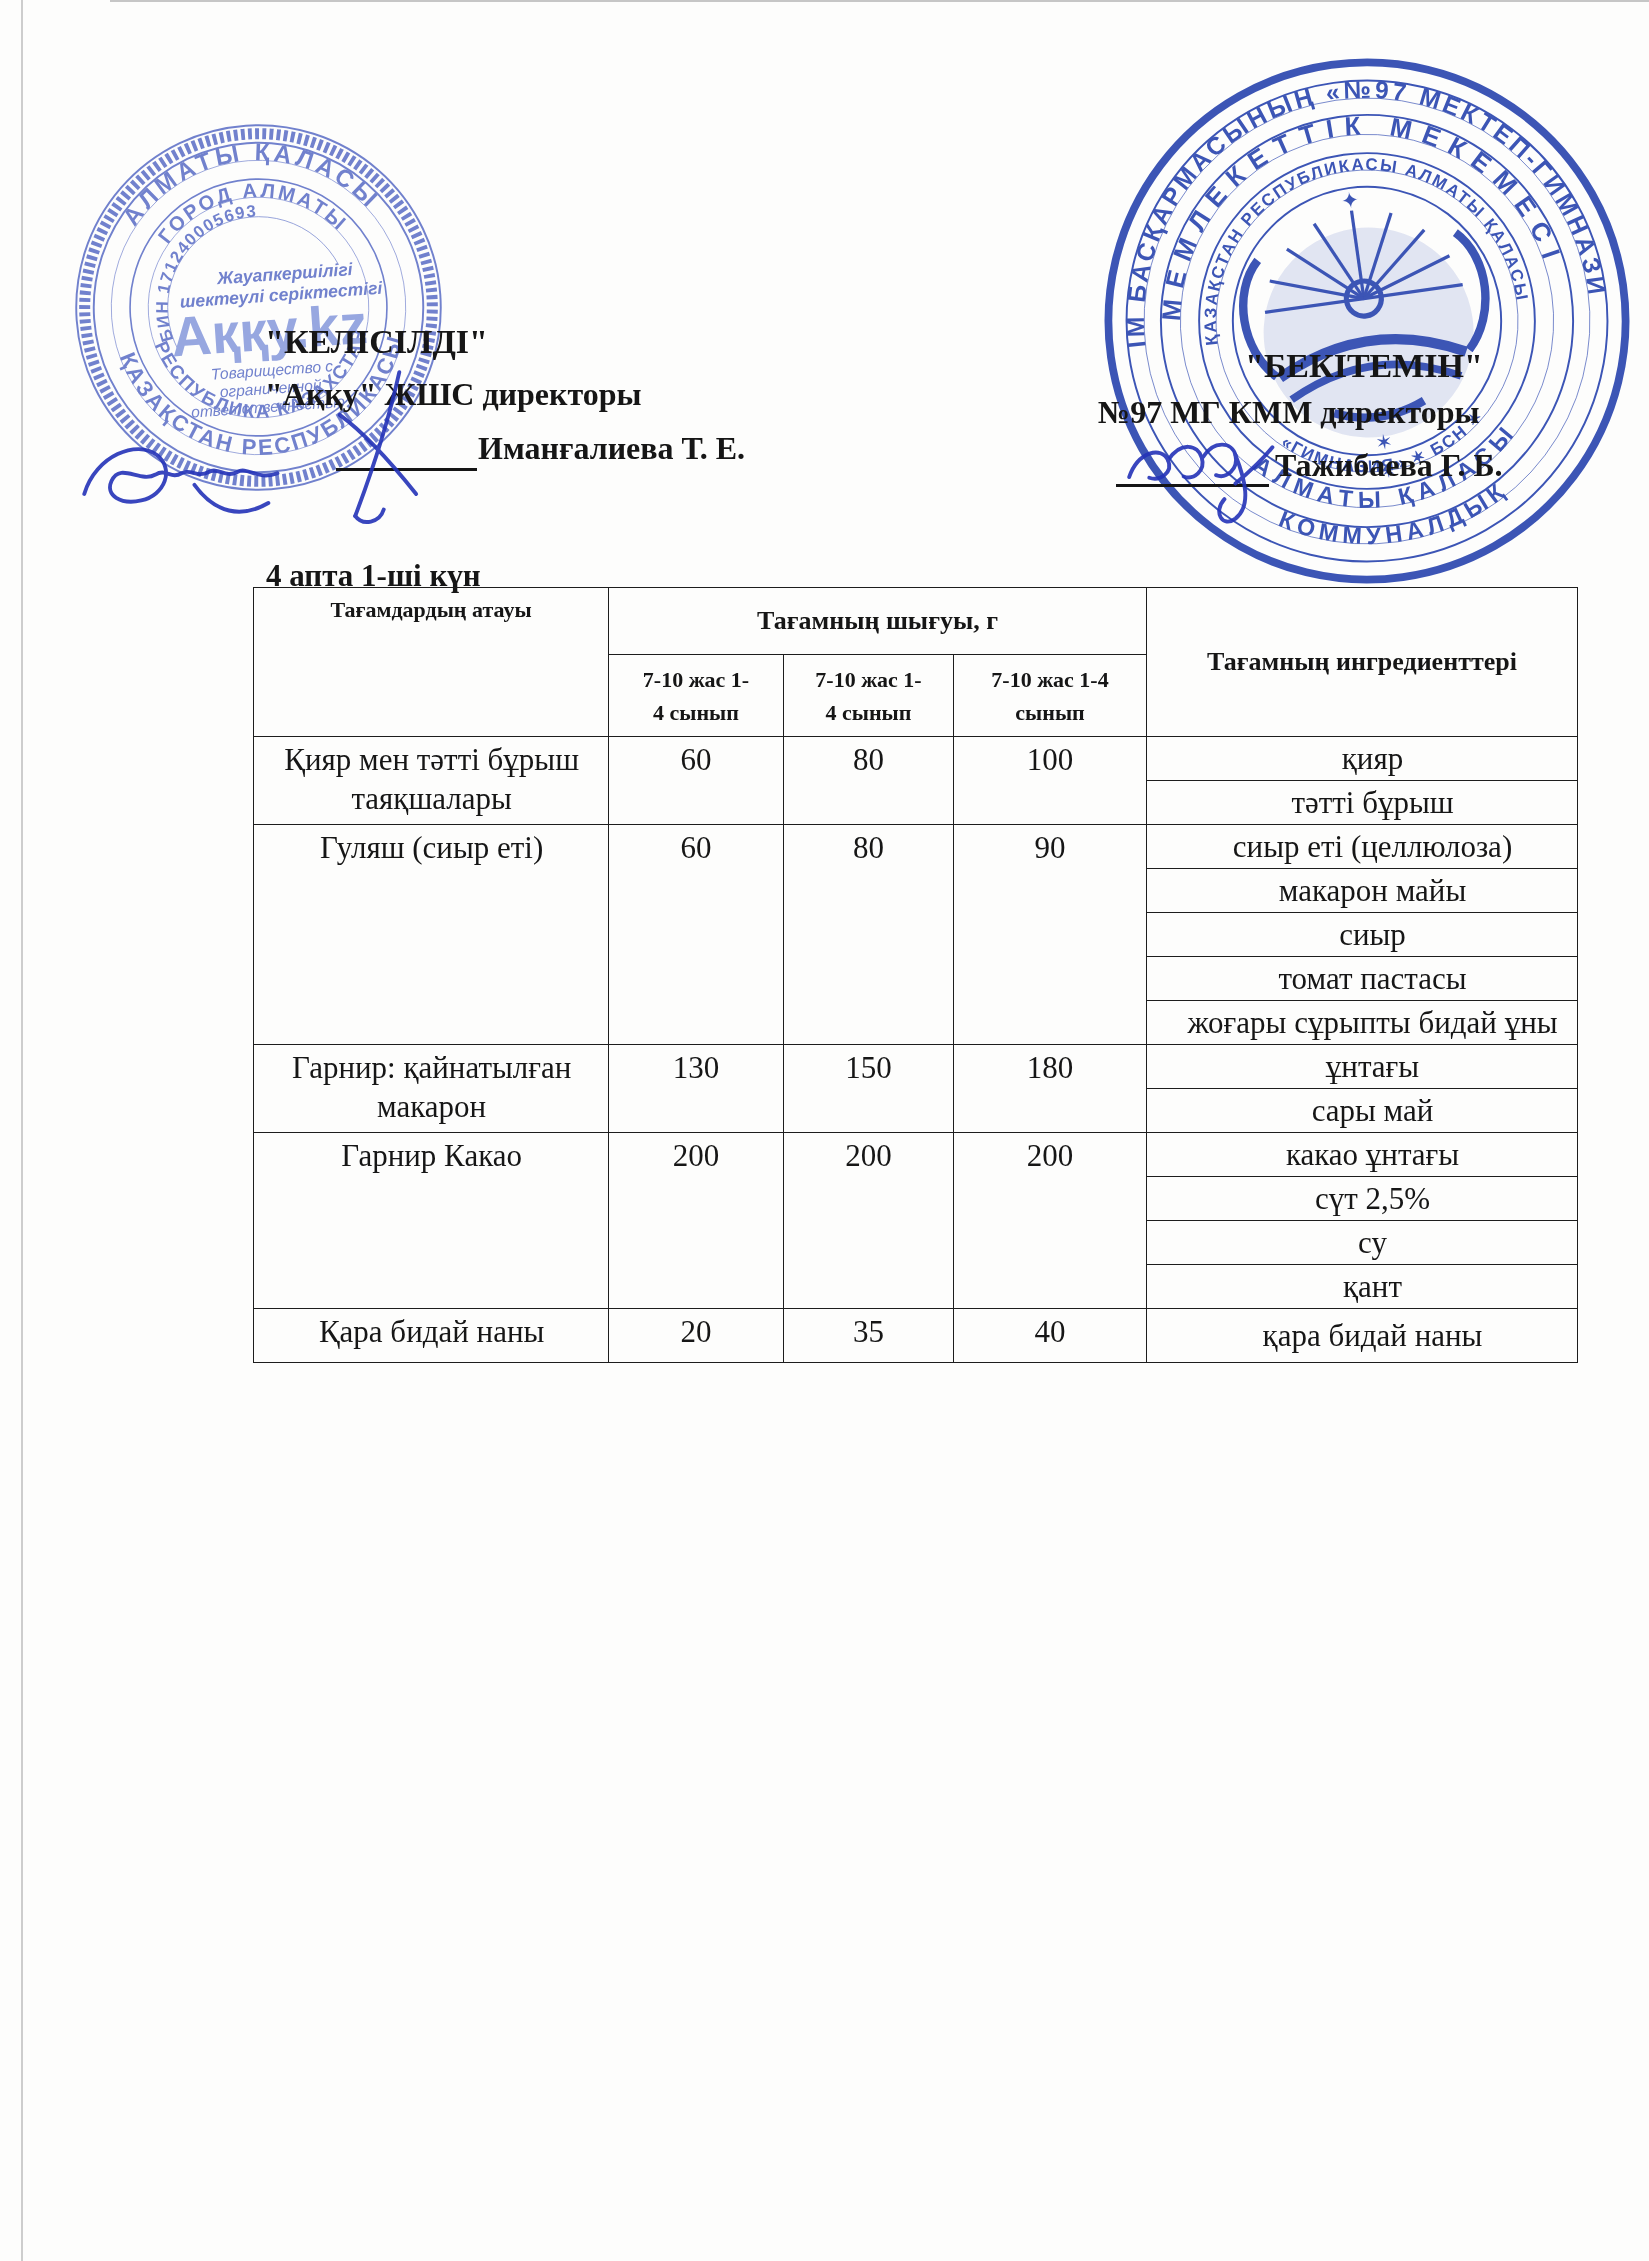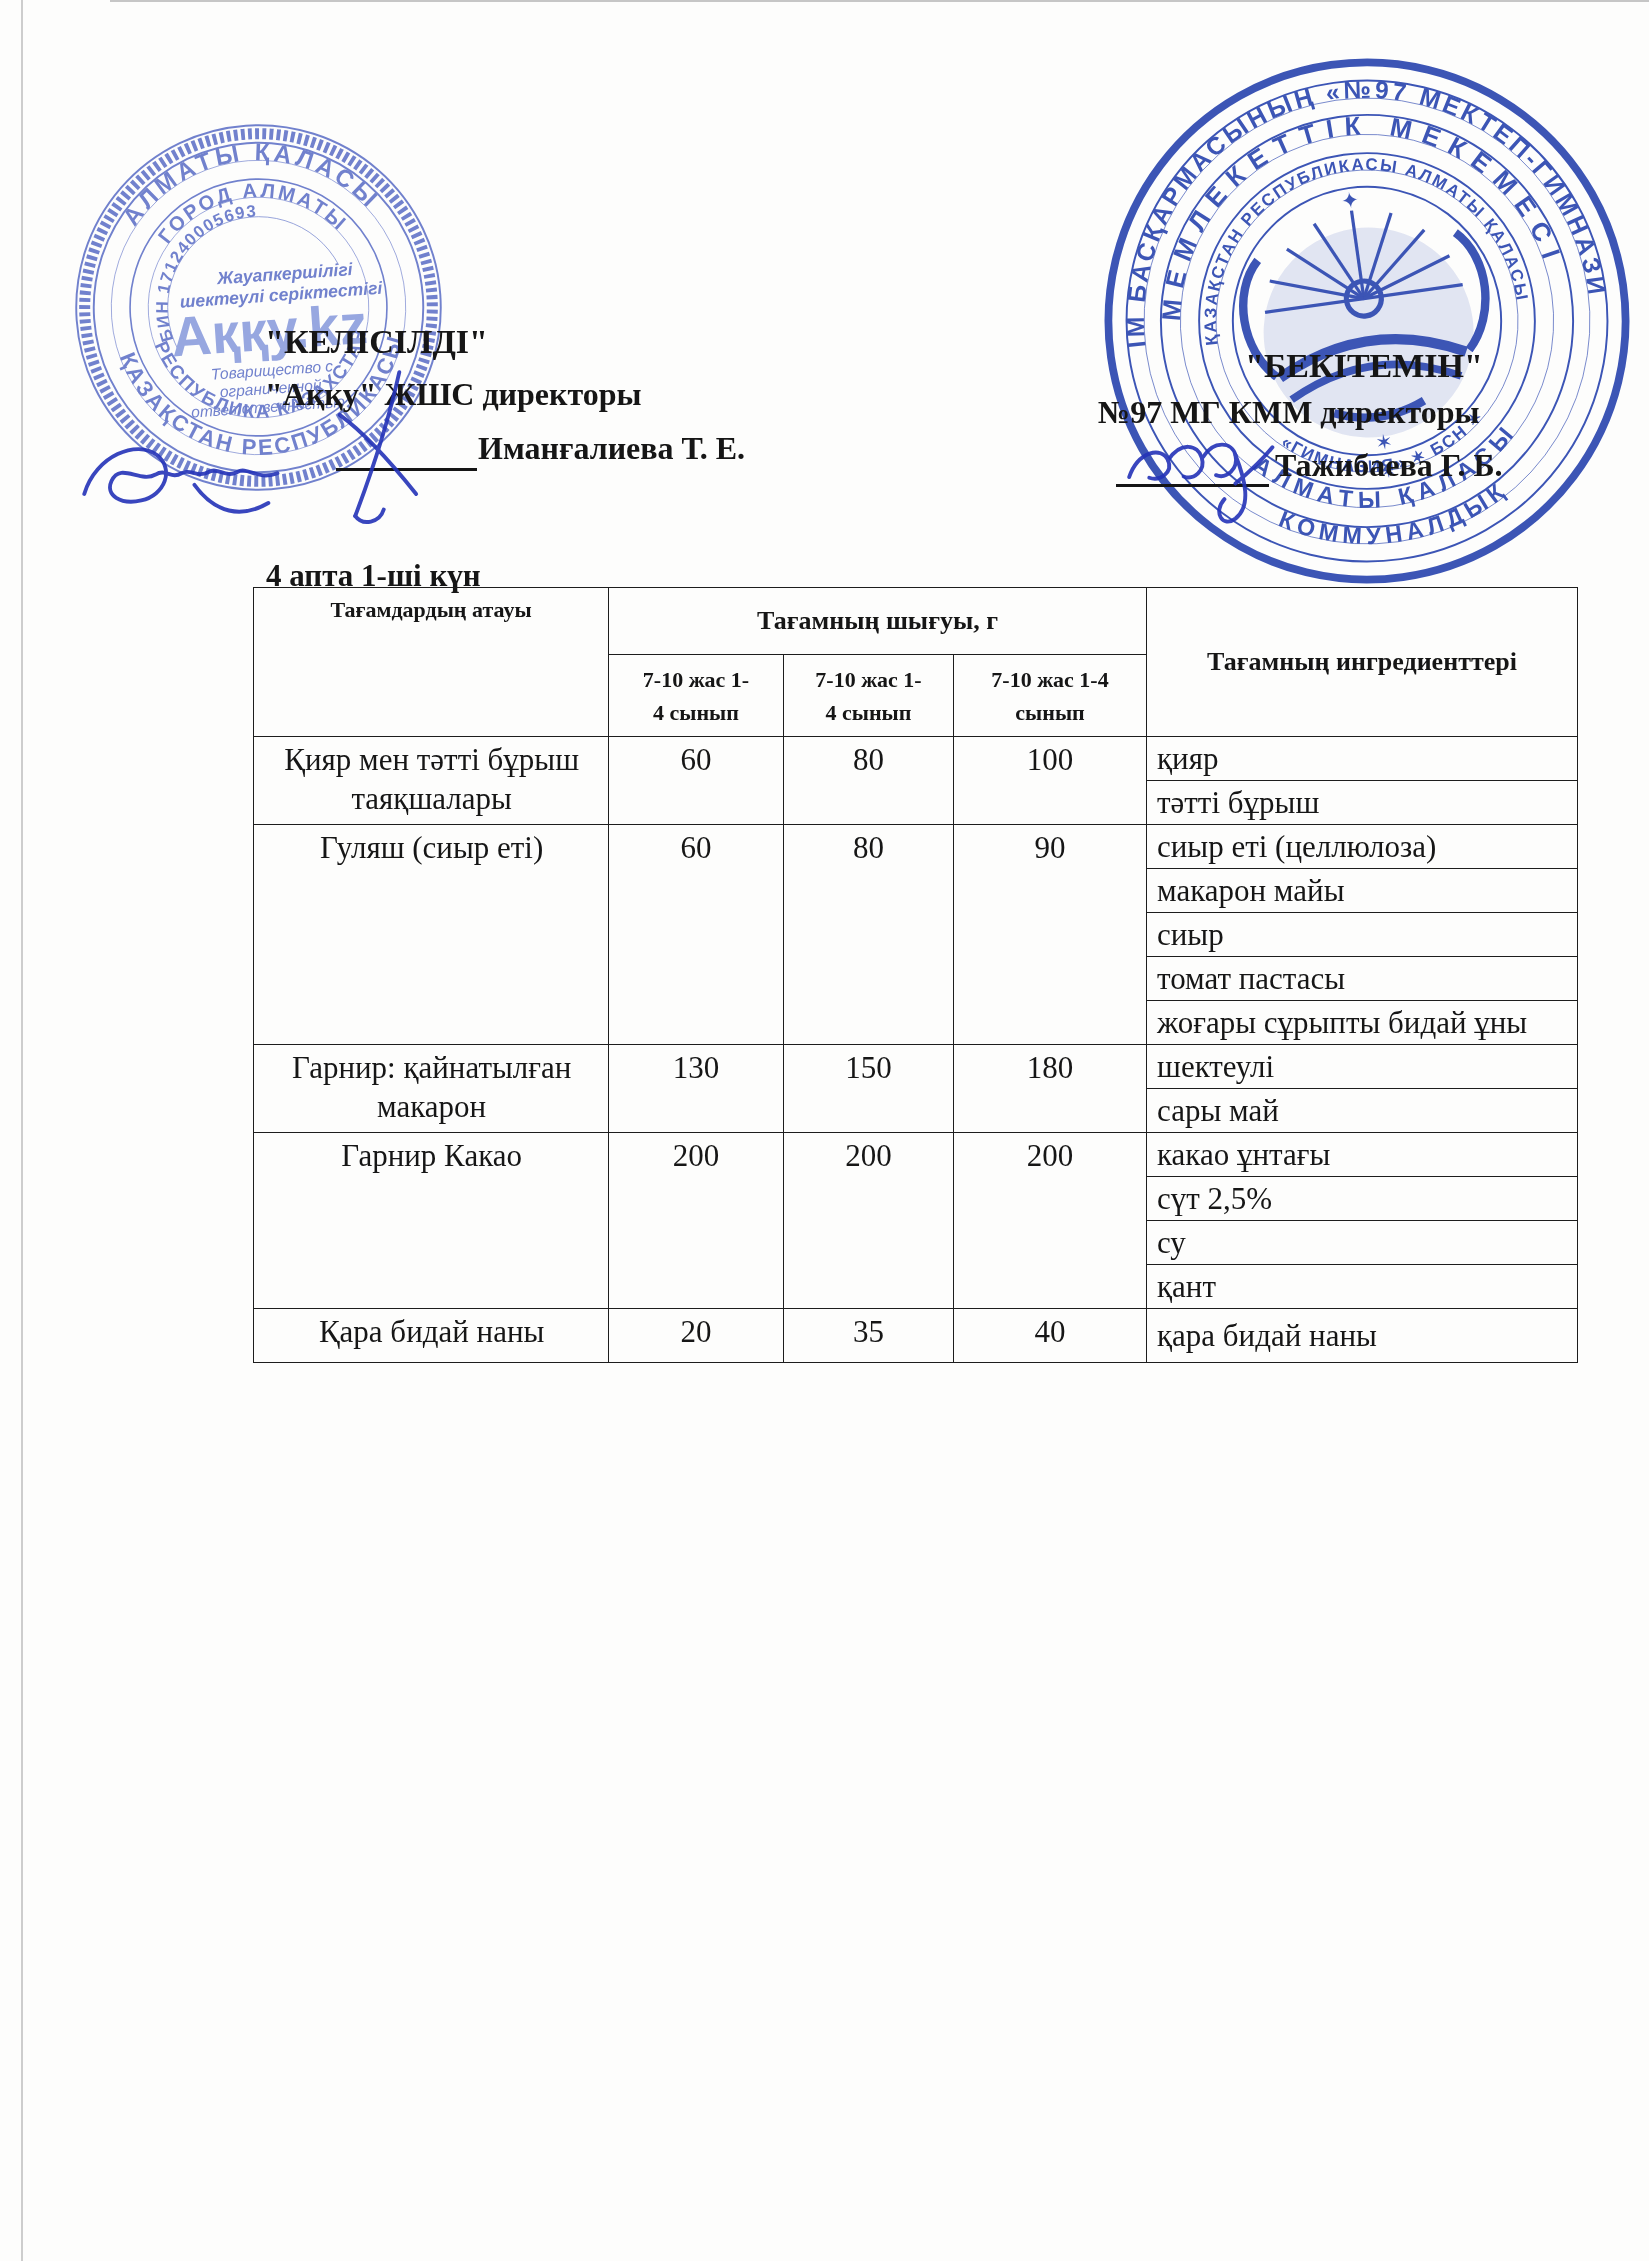--- a/index.html
+++ b/index.html
@@ -37,21 +37,21 @@
   thead tr.h1{height:67px;}
   thead tr.h2{height:82px;}
   th{font-weight:bold;}
   .h-dish{font-size:22px;vertical-align:top;padding-top:9px;text-align:center;}
   .h-group{font-size:26px;text-align:center;vertical-align:middle;border-bottom-width:1.9px !important;}
   .h-ing{font-size:26px;text-align:center;vertical-align:middle;}
   .h-sub{font-size:22px;text-align:center;vertical-align:middle;white-space:pre-line;line-height:1.5;
          border-bottom-width:1.9px !important;}
   td.dish{font-size:31px;vertical-align:top;text-align:center;padding:3.9px 6.5px 0 7.8px;line-height:1.25;}
   td.val{font-size:31px;vertical-align:top;text-align:center;padding-top:5.2px;}
-  td.ing{font-size:31px;text-align:left;padding-left:10px;height:41px;vertical-align:middle;}
+  td.ing{font-size:31px;text-align:center;padding-left:22px;height:41px;vertical-align:middle;}
   tbody tr:last-child td{height:47px;}
 </style>
 </head>
 <body>
 
 <div class="page">
 
   <div class="edge-left"></div>
   <div class="edge-top"></div>
 
@@ -238,21 +238,21 @@
           <td class="ing">томат пастасы</td>
         </tr>
         <tr>
           <td class="ing">жоғары сұрыпты бидай ұны</td>
         </tr>
         <tr>
           <td class="dish" rowspan="2">Гарнир: қайнатылған макарон</td>
           <td class="val" rowspan="2">130</td>
           <td class="val" rowspan="2">150</td>
           <td class="val" rowspan="2">180</td>
-          <td class="ing">шектеулі</td>
+          <td class="ing">ұнтағы</td>
         </tr>
         <tr>
           <td class="ing">сары май</td>
         </tr>
         <tr>
           <td class="dish" rowspan="4">Гарнир Какао</td>
           <td class="val" rowspan="4">200</td>
           <td class="val" rowspan="4">200</td>
           <td class="val" rowspan="4">200</td>
           <td class="ing">какао ұнтағы</td>

